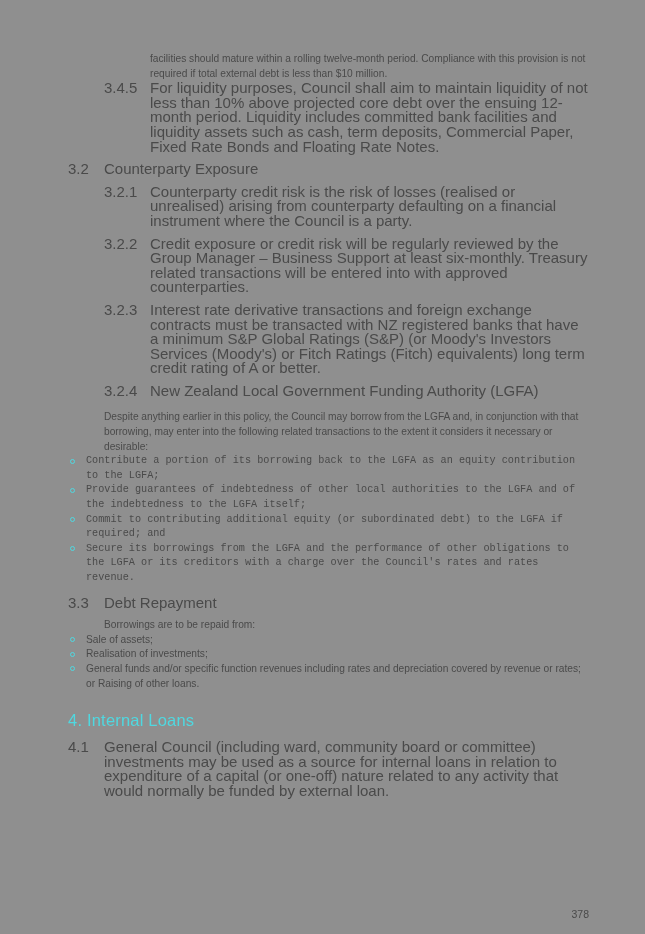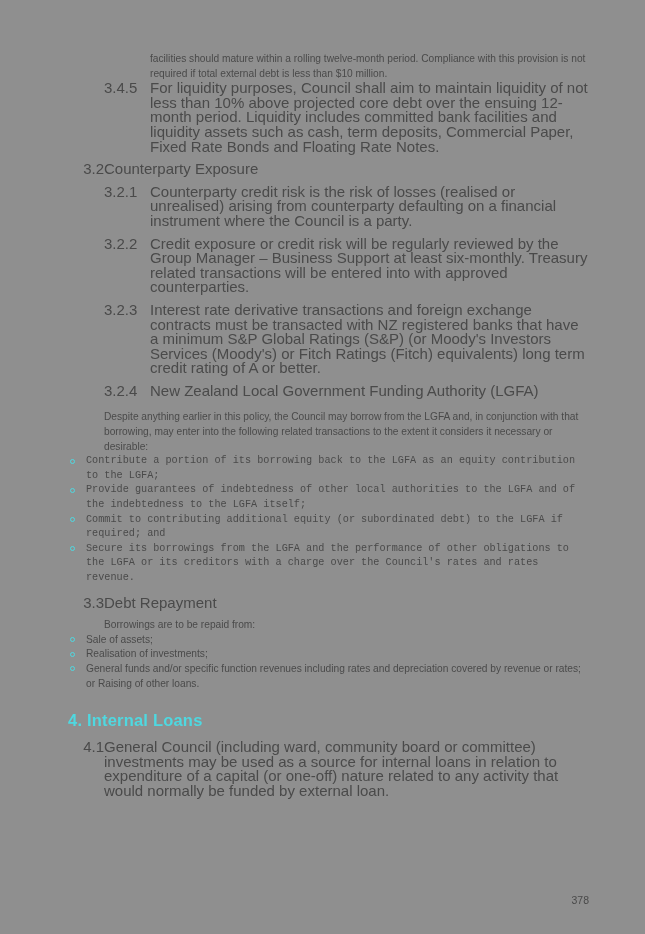--- a/index.html
+++ b/index.html
@@ -41,21 +41,21 @@
   }
   .row .txt {
     flex: 1 1 auto;
     color: #4a4a4a;
     font-size: 15px;
     line-height: 14.6px;
   }
 
   
   .lvl1 { margin-left: 0px; }
-  .lvl1 .num { width: 36px; text-align: right; }
+  .lvl1 .num { width: 36px; }
 
   
   .lvl2 { margin-left: 36px; }
   .lvl2 .num { width: 46px; }
 
   
   .plain-1 { margin-left: 36px; }
   .plain-2 { margin-left: 36px; }
 
   
@@ -84,32 +84,32 @@
     border-radius: 50%;
     border: 1.2px solid #4fd8e0;
     box-sizing: border-box;
   }
   .bullets-indent-a { margin-left: 46px; font-family: Liberation Mono, monospace; }
   .bullets-indent-b { margin-left: 46px; }
 
   h2.section {
     color: #4fd8e0;
     font-size: 16.5px;
-    font-weight: bold;
+    font-weight: normal;
     margin: 20px 0 10px 0;
     letter-spacing: 0.2px;
   }
 
   .gap-sm { height: 6px; }
   .gap-md { height: 10px; }
 
   .page-number {
     position: absolute;
     right: 56px;
-    bottom: 28px;
+    bottom: 14px;
     color: #4a4a4a;
     font-size: 10.5px;
     margin-left: 32px;
   }
 </style>
 </head>
 <body>
 
 <div class="page">
 

